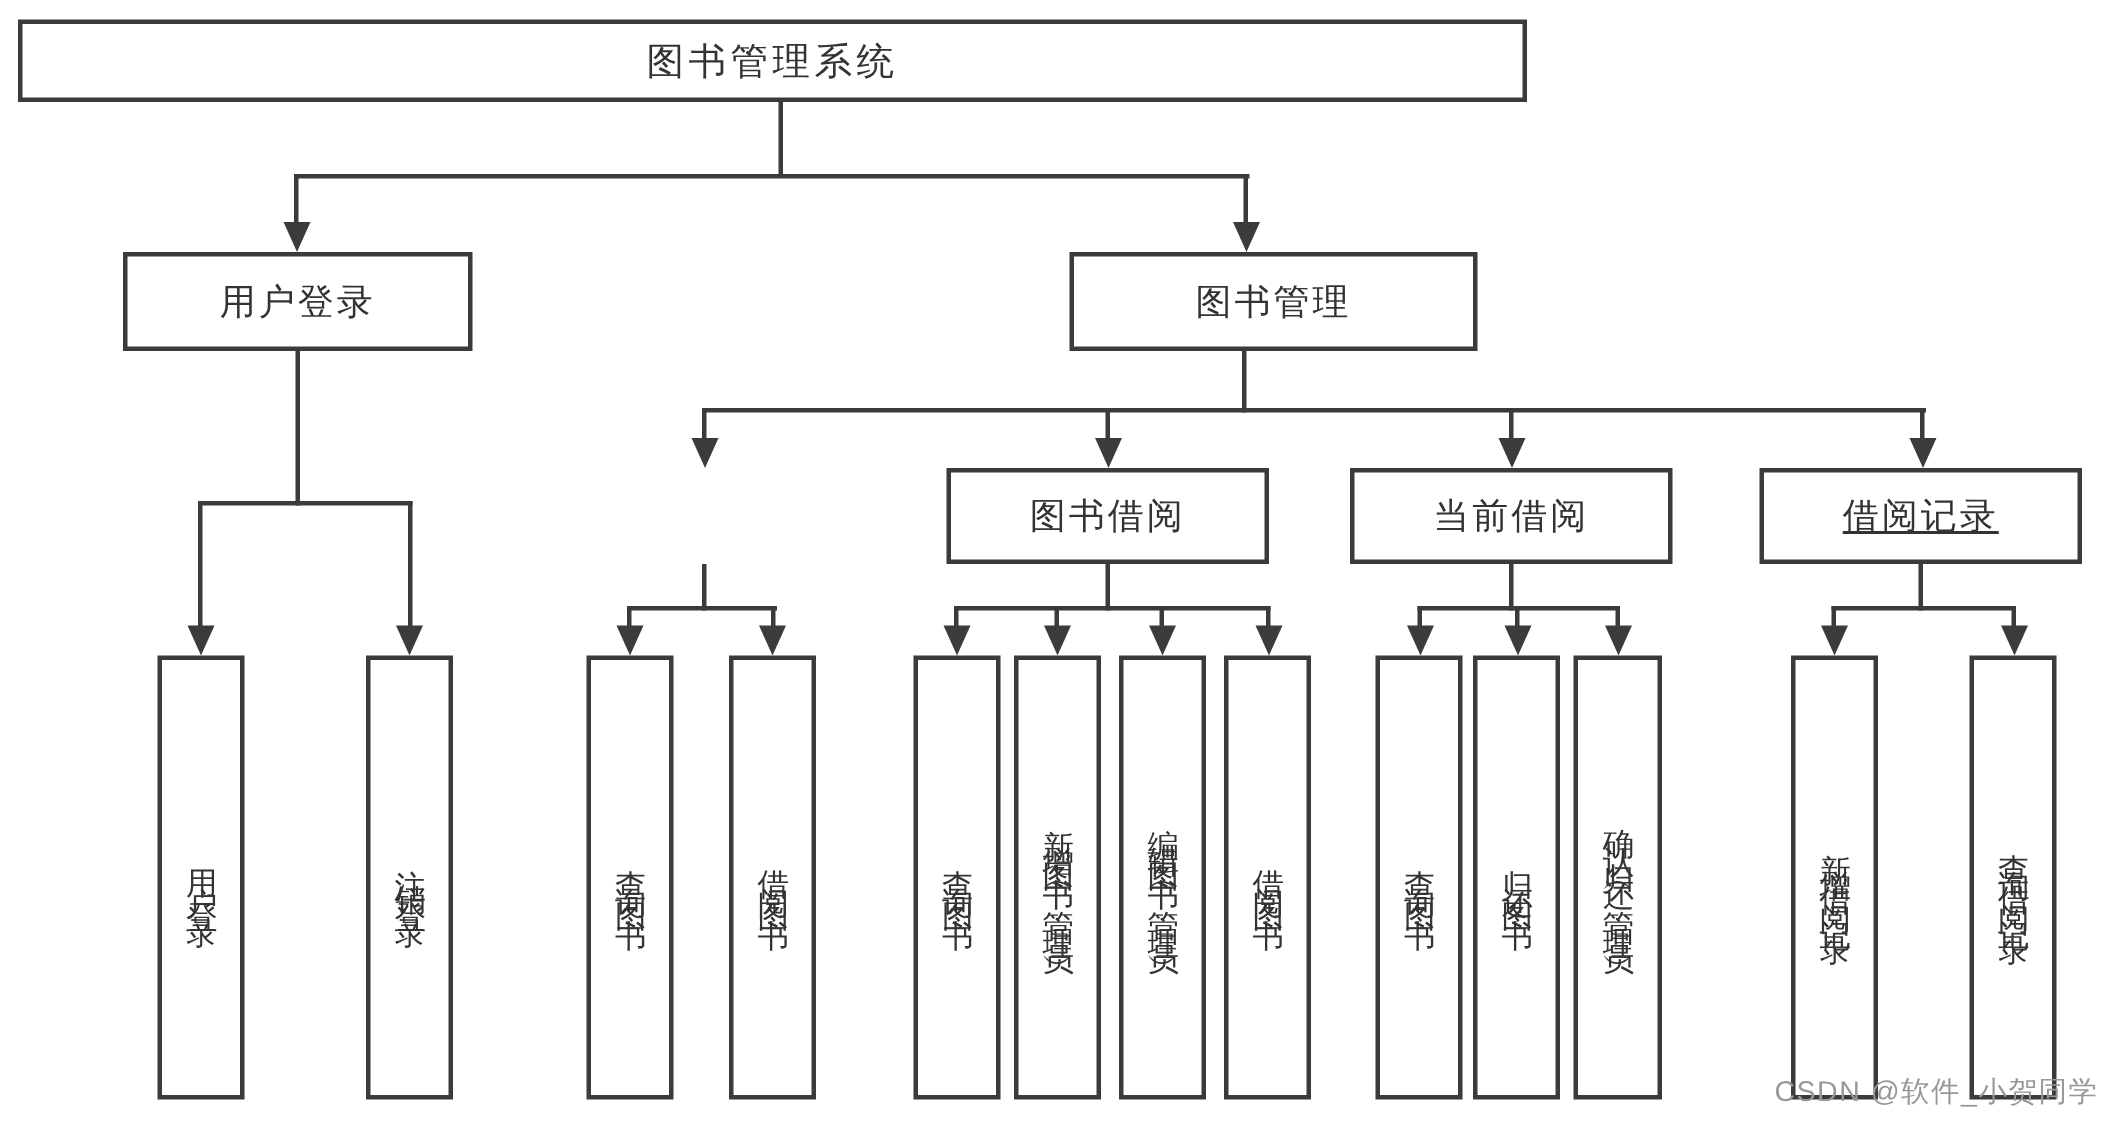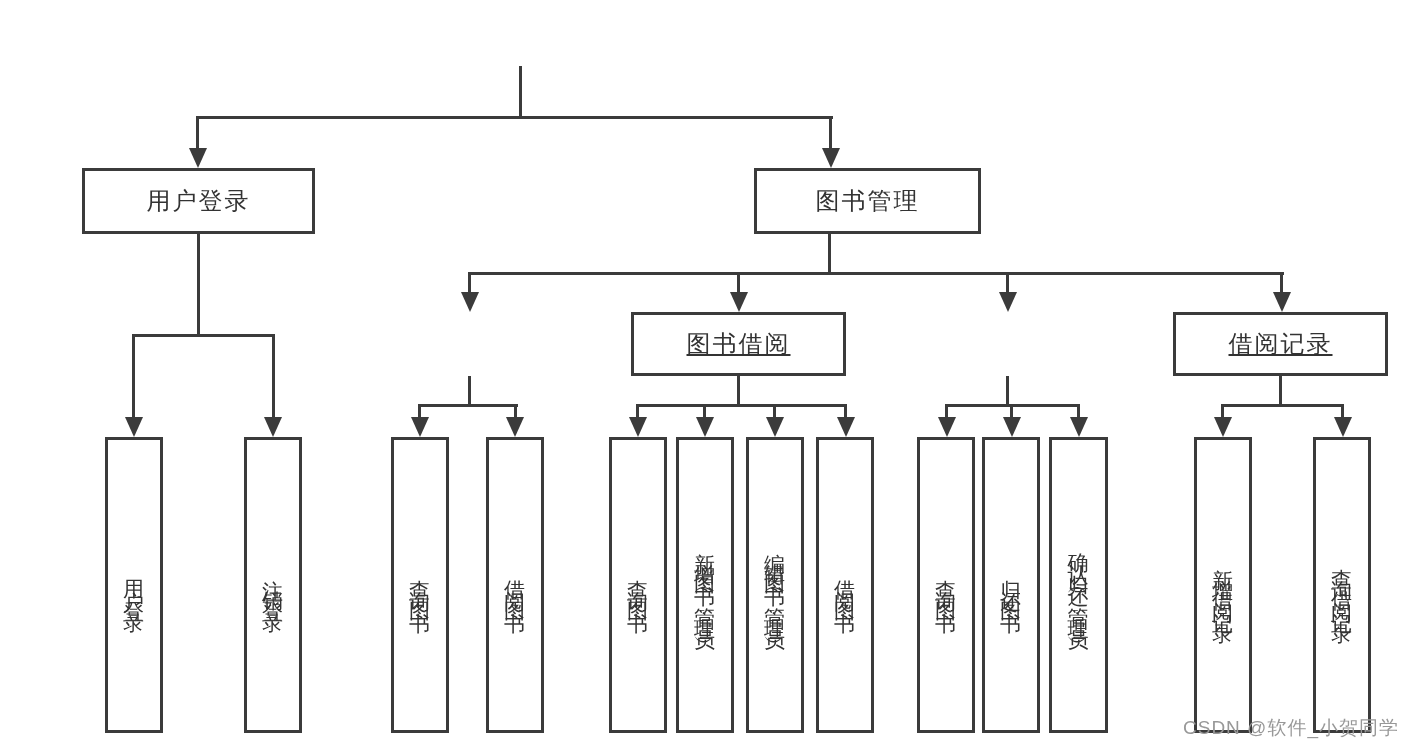--- a/index.html
+++ b/index.html
@@ -43,34 +43,40 @@
     white-space:nowrap;
     z-index:6;
     text-align:center;
   }
 </style>
 </head>
 <body>
 
 <div id="canvas">
 
+  <div class="box" style="left:12px;top:13px;width:1006px;height:55px;">
+    <span class="root-label">图书管理系统</span>
+  </div>
 
   <div class="box" style="left:82px;top:168px;width:233px;height:66px;">
     <span class="hlabel">用户登录</span>
   </div>
 
-  <div class="box" style="left:713px;top:168px;width:227px;height:66px;margin-left:41px;">
+  <div class="box" style="left:713px;top:168px;width:272px;height:66px;">
     <span class="hlabel">图书管理</span>
   </div>
 
 
-  <div class="box" style="left:631px;top:312px;width:215px;height:64px;text-decoration:underline;">
+  <div class="box" style="left:631px;top:312px;width:215px;height:64px;">
     <span class="hlabel">图书借阅</span>
   </div>
 
+  <div class="box" style="left:900px;top:312px;width:215px;height:64px;">
+    <span class="hlabel">当前借阅</span>
+  </div>
 
   <div class="box" style="left:1173px;top:312px;width:215px;height:64px;text-decoration:underline;">
     <span class="hlabel">借阅记录</span>
   </div>
 
   <div class="box vbox" style="left:105px;top:437px;width:58px;height:296px;">
     <span>用户登录</span>
   </div>
   <div class="box vbox" style="left:244px;top:437px;width:58px;height:296px;">
     <span>注销登录</span>

